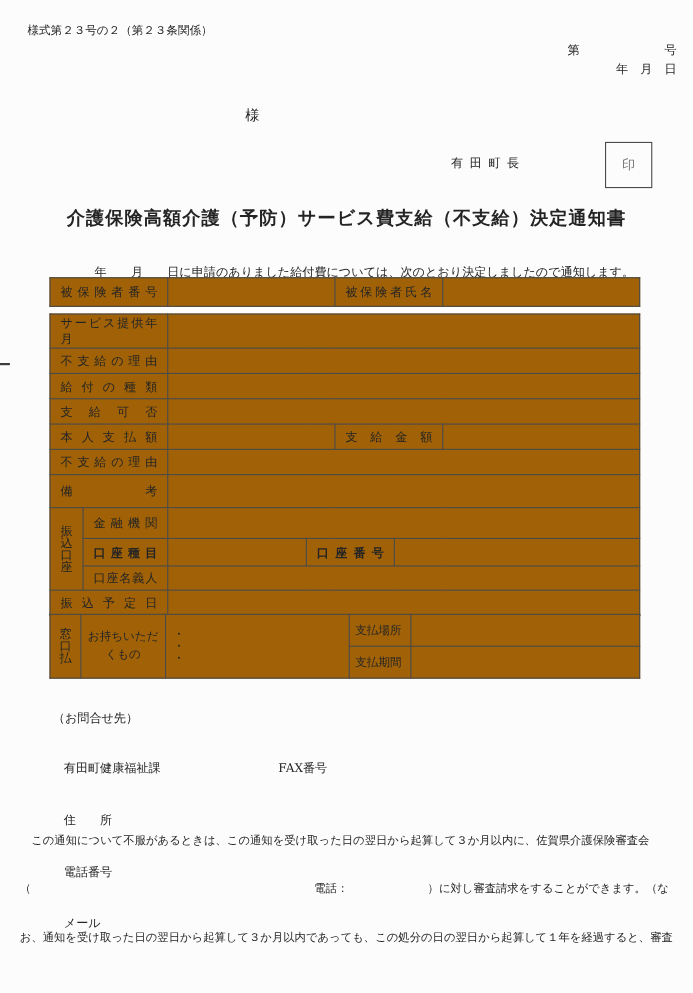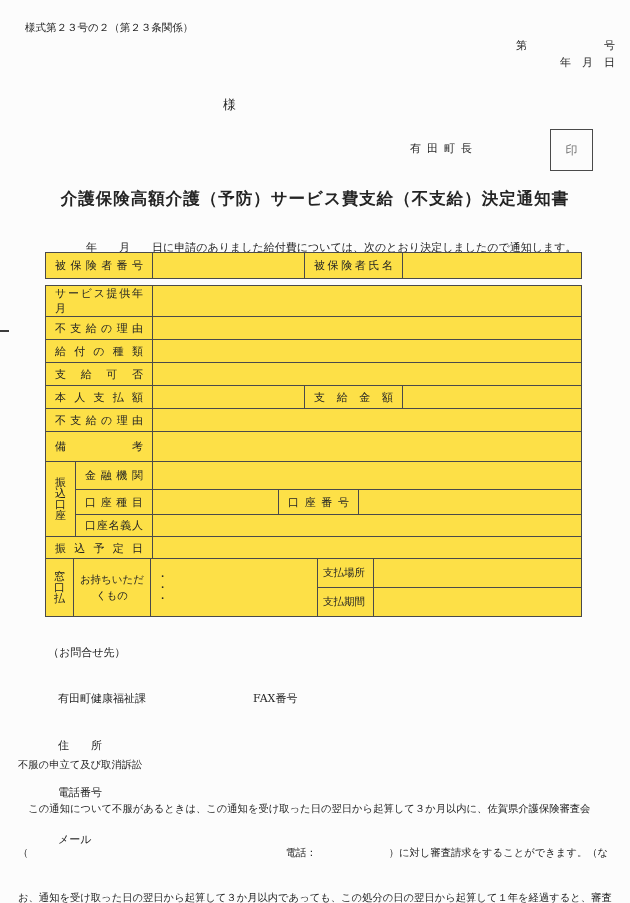--- a/index.html
+++ b/index.html
@@ -25,34 +25,34 @@
     font-size:12px; color:#777; background:#fcfcfc;
   }
   .doc-title { left:0; top:188px; width:630px; text-align:center;
                font-size:16.5px; font-weight:bold; letter-spacing:1px; }
   .intro { left:86px; top:240px; font-size:11px; }
 
   
   .punch-mark { position:absolute; left:0; top:330px; width:9px; height:2px; background:#3d3d3d; }
 
   
-  .tbl { position:absolute; border-collapse:collapse; table-layout:fixed; background:#fde047; }
+  .tbl { position:absolute; border-collapse:collapse; table-layout:fixed; background:#a16207; }
   .tbl td { border:1px solid #4a4a4a; font-size:11px; padding:0; vertical-align:middle; overflow:hidden; }
   td.lbl { text-align:justify; text-align-last:justify; padding:0 9px; }
   td.slbl { padding:0 5px; font-size:10.5px; }
   td.vgroup div { display:flex; flex-direction:column; justify-content:space-evenly;
                   align-items:center; height:100%; font-size:11px; line-height:1; }
   td.center { text-align:center; font-size:10.5px; line-height:1.45; }
   td.bullets div { display:flex; flex-direction:column; justify-content:space-around;
                    align-items:flex-start; height:100%; padding-left:6px; font-size:11px; line-height:1; }
   .t-insured { left:45px; top:252px; }
   .t-decision { left:45px; top:285px; }
   .t-counter { left:45px; top:558px; }
   tr.h26 { height:26px; } tr.h23 { height:23px; } tr.h30 { height:30px; }
-  tr.h28 { height:28px; } tr.h25 { height:25px; } tr.h22 { height:22px; } tr.h29 { height:29px; }
+  tr.h28 { height:28px; } tr.h25 { height:25px;font-weight:bold; } tr.h22 { height:22px; } tr.h29 { height:29px; }
 
   
   .contact-heading { left:48px; top:645px; font-size:11px; }
   .contact-lines { left:58px; top:660px; font-size:11px; line-height:15.6px; }
   .contact-fax { left:253px; top:691px; font-size:11px; }
 
   
   .legal { left:18px; top:727px; font-size:10.3px; line-height:14.8px; width:606px; }
   .legal div { white-space:pre; }
 </style>
@@ -201,21 +201,20 @@
 <div class="abs contact-heading">（お問合せ先）</div>
 <div class="abs contact-lines">
   <div>有田町健康福祉課</div>
   <div>住　　所</div>
   <div>電話番号</div>
   <div>メール</div>
 </div>
 <div class="abs contact-fax">FAX番号</div>
 
 <div class="abs legal">
-  <div>不服の申立て及び取消訴訟</div>
   <div>　この通知について不服があるときは、この通知を受け取った日の翌日から起算して３か月以内に、佐賀県介護保険審査会</div>
   <div>（　　　　　　　　　　　　　　　　　　　　　　　　　電話：　　　　　　　）に対し審査請求をすることができます。（な</div>
   <div>お、通知を受け取った日の翌日から起算して３か月以内であっても、この処分の日の翌日から起算して１年を経過すると、審査</div>
   
   
   
   
   
   
   

